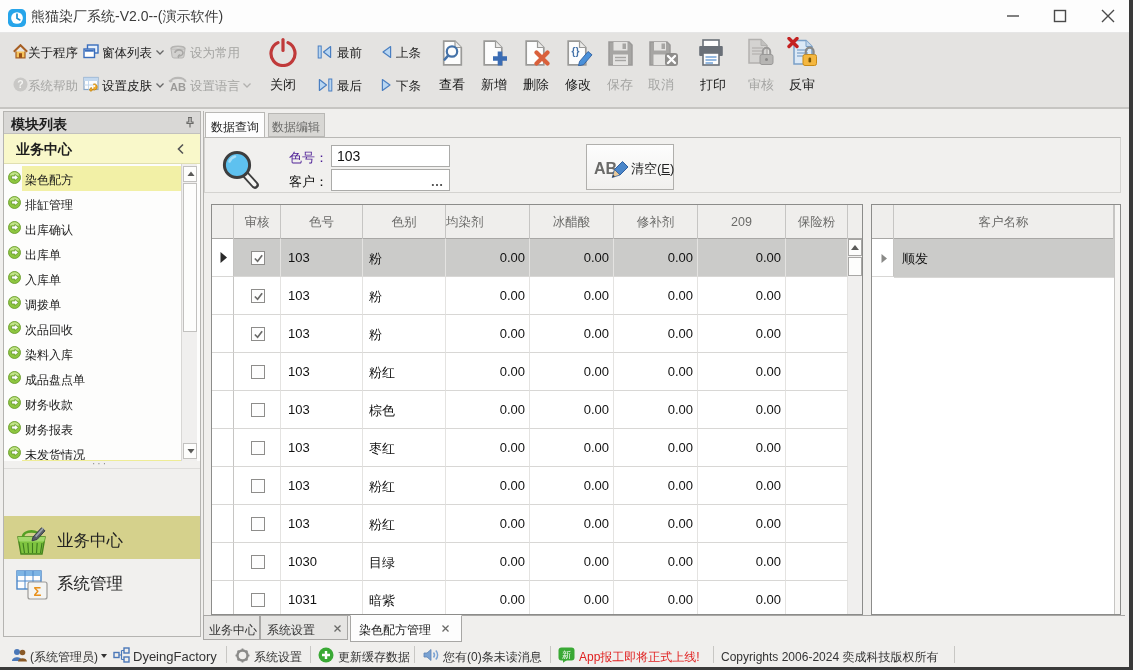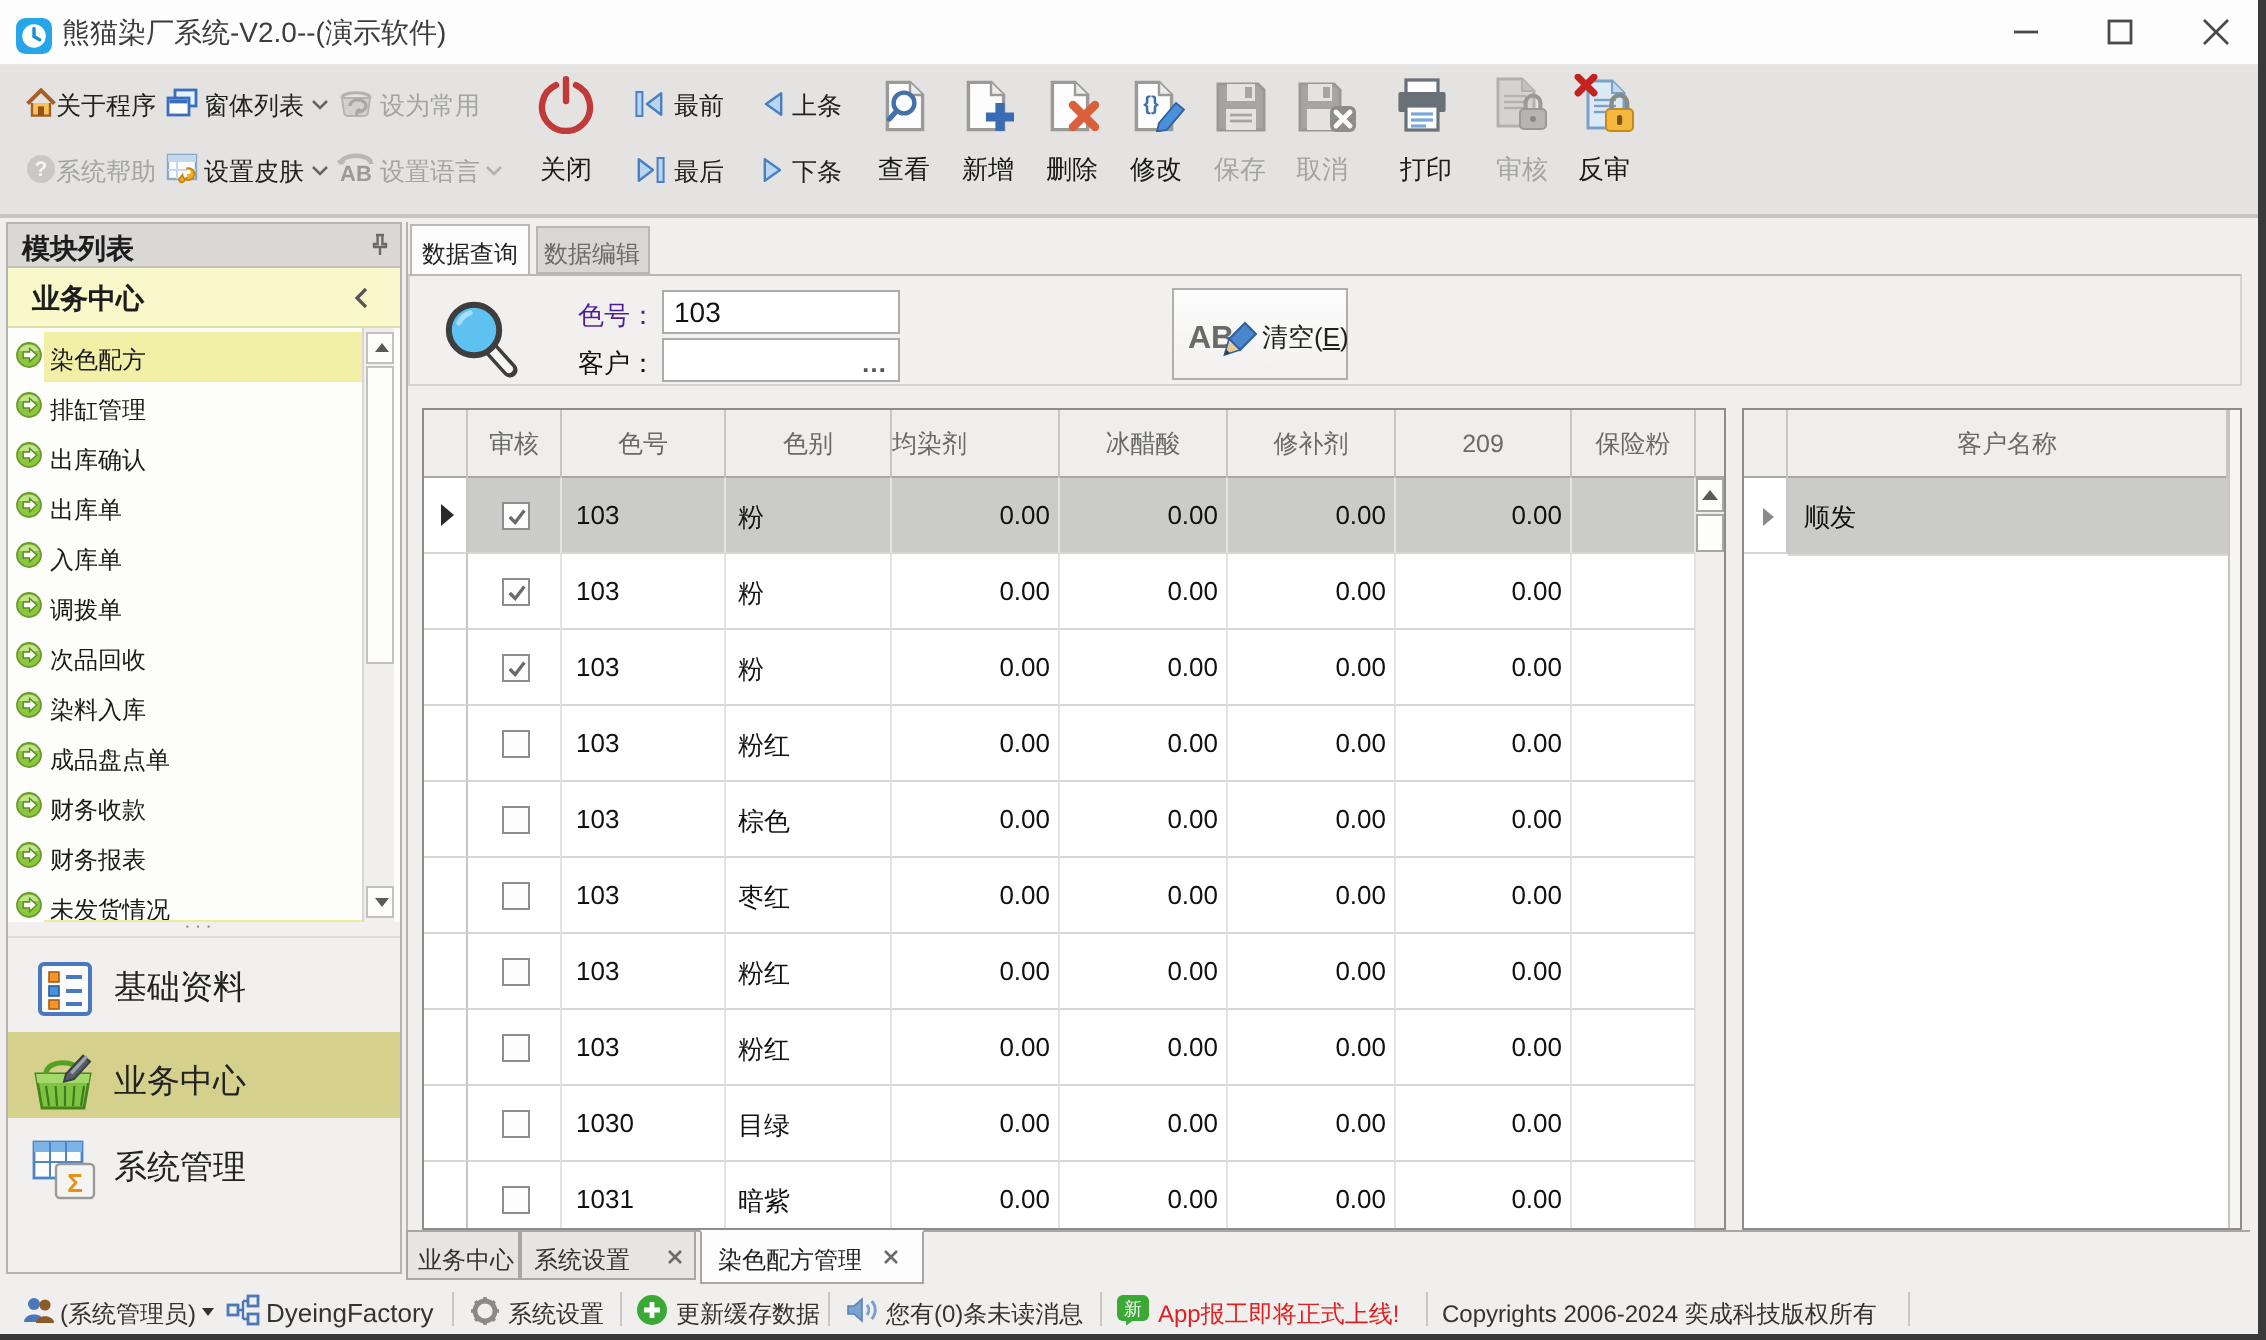--- a/index.html
+++ b/index.html
@@ -329,32 +329,20 @@
         <svg width="14" height="14" viewBox="0 0 14 14">
             <path d="M7 9.5 L10.5 5 L3.5 5 Z" fill="#5a5a58"></path>
           </svg>
       </div>
     </div>
   </div>
   <div id="lp-split" class="abs">
       <span style="position:absolute;left:88px;top:-3px;font-size:10px;color:#8a8a88;letter-spacing:2px">···</span>
     </div>
 
-  <div class="nav-item" style="top:357px;background:#f1f0ee">
-    <svg class="abs" style="left:15px;top:12px" width="27" height="27" viewBox="0 0 27 27">
-      <rect x="1" y="1" width="25" height="25" rx="2" fill="#fdfdfd" stroke="#4a78c0" stroke-width="2"></rect>
-      <rect x="5.5" y="5" width="5" height="5" fill="#f0962a" stroke="#b05a10" stroke-width="0.8"></rect>
-      <rect x="5.5" y="12" width="5" height="5" fill="#4a90d9" stroke="#2a5a9a" stroke-width="0.8"></rect>
-      <rect x="5.5" y="19" width="5" height="4.5" fill="#f0962a" stroke="#b05a10" stroke-width="0.8"></rect>
-      <line x1="14" y1="7.5" x2="22" y2="7.5" stroke="#4a78c0" stroke-width="2"></line>
-      <line x1="14" y1="14.5" x2="22" y2="14.5" stroke="#4a78c0" stroke-width="2"></line>
-      <line x1="14" y1="21" x2="22" y2="21" stroke="#4a78c0" stroke-width="2"></line>
-    </svg>
-    <span class="txt">基础资料</span>
-  </div>
   <div class="nav-item" style="top:404px;background:#d5d18c">
     <svg class="abs" style="left:10px;top:9px" width="37" height="32" viewBox="0 0 37 32">
       <path d="M4 12 L31 12 L28 29 L7 29 Z" fill="#7fc440" stroke="#46851c" stroke-width="1.4"></path>
       <path d="M4 12 L31 12 L30.3 16.5 L4.7 16.5 Z" fill="#a2d96a"></path>
       <path d="M9 12 C9 4.5 26 4.5 26 12" fill="none" stroke="#55a024" stroke-width="2.6"></path>
       <g stroke="#3e7a1e" stroke-width="1.1">
           <line x1="9" y1="18" x2="10.5" y2="28"></line>
           <line x1="13.8" y1="18" x2="14.5" y2="28"></line>
           <line x1="18.5" y1="18" x2="18.5" y2="28"></line>
           <line x1="23.2" y1="18" x2="22.5" y2="28"></line>

